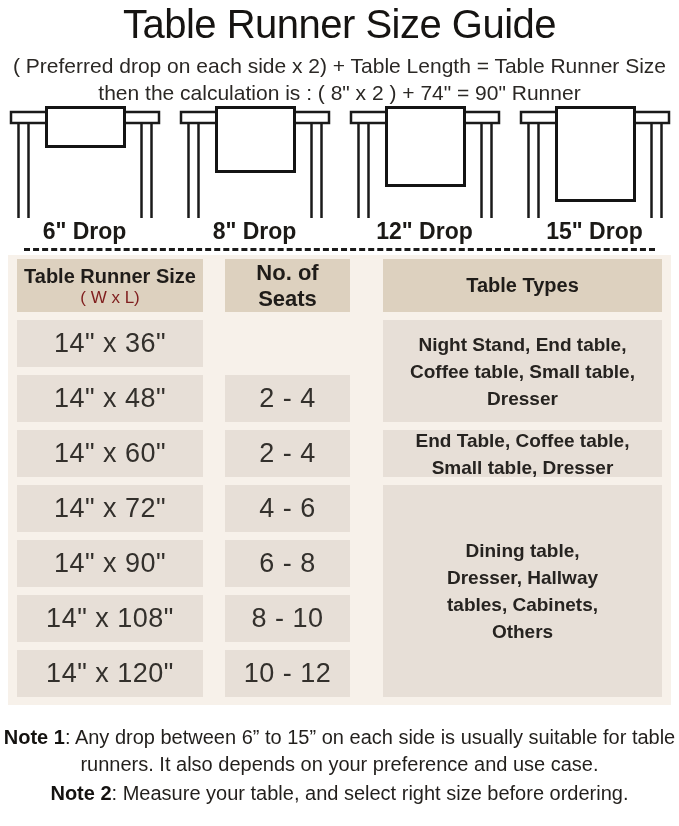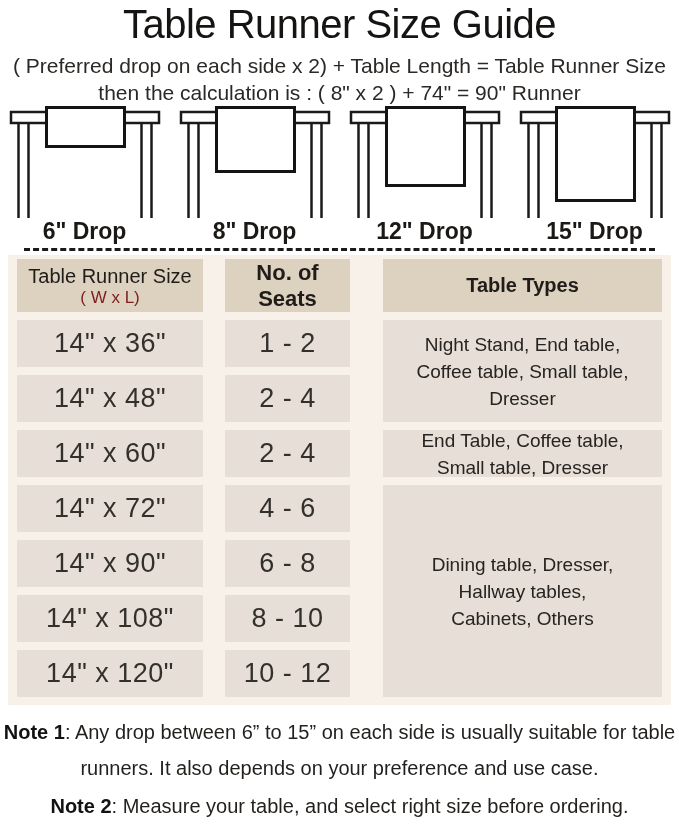--- a/index.html
+++ b/index.html
@@ -65,48 +65,48 @@
   }
   .cell {
     display: flex;
     flex-direction: column;
     align-items: center;
     justify-content: center;
     text-align: center;
   }
   .hcell { background: #ddd1bf; color: #1f1c19; }
   .dcell { background: #e7dfd7; }
-  .h-size-1 { font-size: 20px; font-weight: normal; line-height: 23px; }
+  .h-size-1 { font-size: 20px; font-weight: bold; line-height: 23px; }
   .h-size-2 { font-size: 17px; line-height: 19px; color: #7f1d1d; }
   .h-seats  { font-size: 22px; font-weight: bold; }
   .h-types  { font-size: 20px; font-weight: bold; }
   .size-cell, .seat-cell {
     font-size: 27px;
     color: #33302c;
     letter-spacing: 0.5px;
   }
   .type-cell {
     font-size: 19px;
-    font-weight: normal;
+    font-weight: bold;
     line-height: 27px;
     color: #262320;
     padding: 0 14px;
   }
   .type-cell.narrow { padding: 0 45px; }
   .c1 { grid-column: 1; } .c3 { grid-column: 3; } .c5 { grid-column: 5; }
   .r1 { grid-row: 1; } .r2 { grid-row: 2; } .r3 { grid-row: 3; } .r4 { grid-row: 4; }
   .r5 { grid-row: 5; } .r6 { grid-row: 6; } .r7 { grid-row: 7; } .r8 { grid-row: 8; }
   .span2 { grid-row: 2 / span 2; }
   .span4 { grid-row: 5 / span 4; }
   
   .notes {
-    margin-top: 9px;
+    margin-top: 19px;
     text-align: center;
     font-size: 20px;
-    line-height: 36px;
+    line-height: 27px;
     color: #221f1c;
     padding: 0 0;
   }
   .notes p { margin-bottom: 2px; }
   .note-label { font-weight: bold; color: #141210; }
 </style>
 </head>
 <body>
 
 <header>
@@ -179,21 +179,20 @@
     <div class="cell hcell h-types c5 r1">Table Types</div>
 
     <div class="cell dcell size-cell c1 r2">14" x 36"</div>
     <div class="cell dcell size-cell c1 r3">14" x 48"</div>
     <div class="cell dcell size-cell c1 r4">14" x 60"</div>
     <div class="cell dcell size-cell c1 r5">14" x 72"</div>
     <div class="cell dcell size-cell c1 r6">14" x 90"</div>
     <div class="cell dcell size-cell c1 r7">14" x 108"</div>
     <div class="cell dcell size-cell c1 r8">14" x 120"</div>
 
-    <div class="cell dcell seat-cell c3 r2">1 - 2</div>
     <div class="cell dcell seat-cell c3 r3">2 - 4</div>
     <div class="cell dcell seat-cell c3 r4">2 - 4</div>
     <div class="cell dcell seat-cell c3 r5">4 - 6</div>
     <div class="cell dcell seat-cell c3 r6">6 - 8</div>
     <div class="cell dcell seat-cell c3 r7">8 - 10</div>
     <div class="cell dcell seat-cell c3 r8">10 - 12</div>
 
     <div class="cell dcell type-cell c5 span2">Night Stand, End table, Coffee table, Small table, Dresser</div>
     <div class="cell dcell type-cell c5 r4">End Table, Coffee table, Small table, Dresser</div>
     <div class="cell dcell type-cell narrow c5 span4">Dining table, Dresser, Hallway tables, Cabinets, Others</div>

